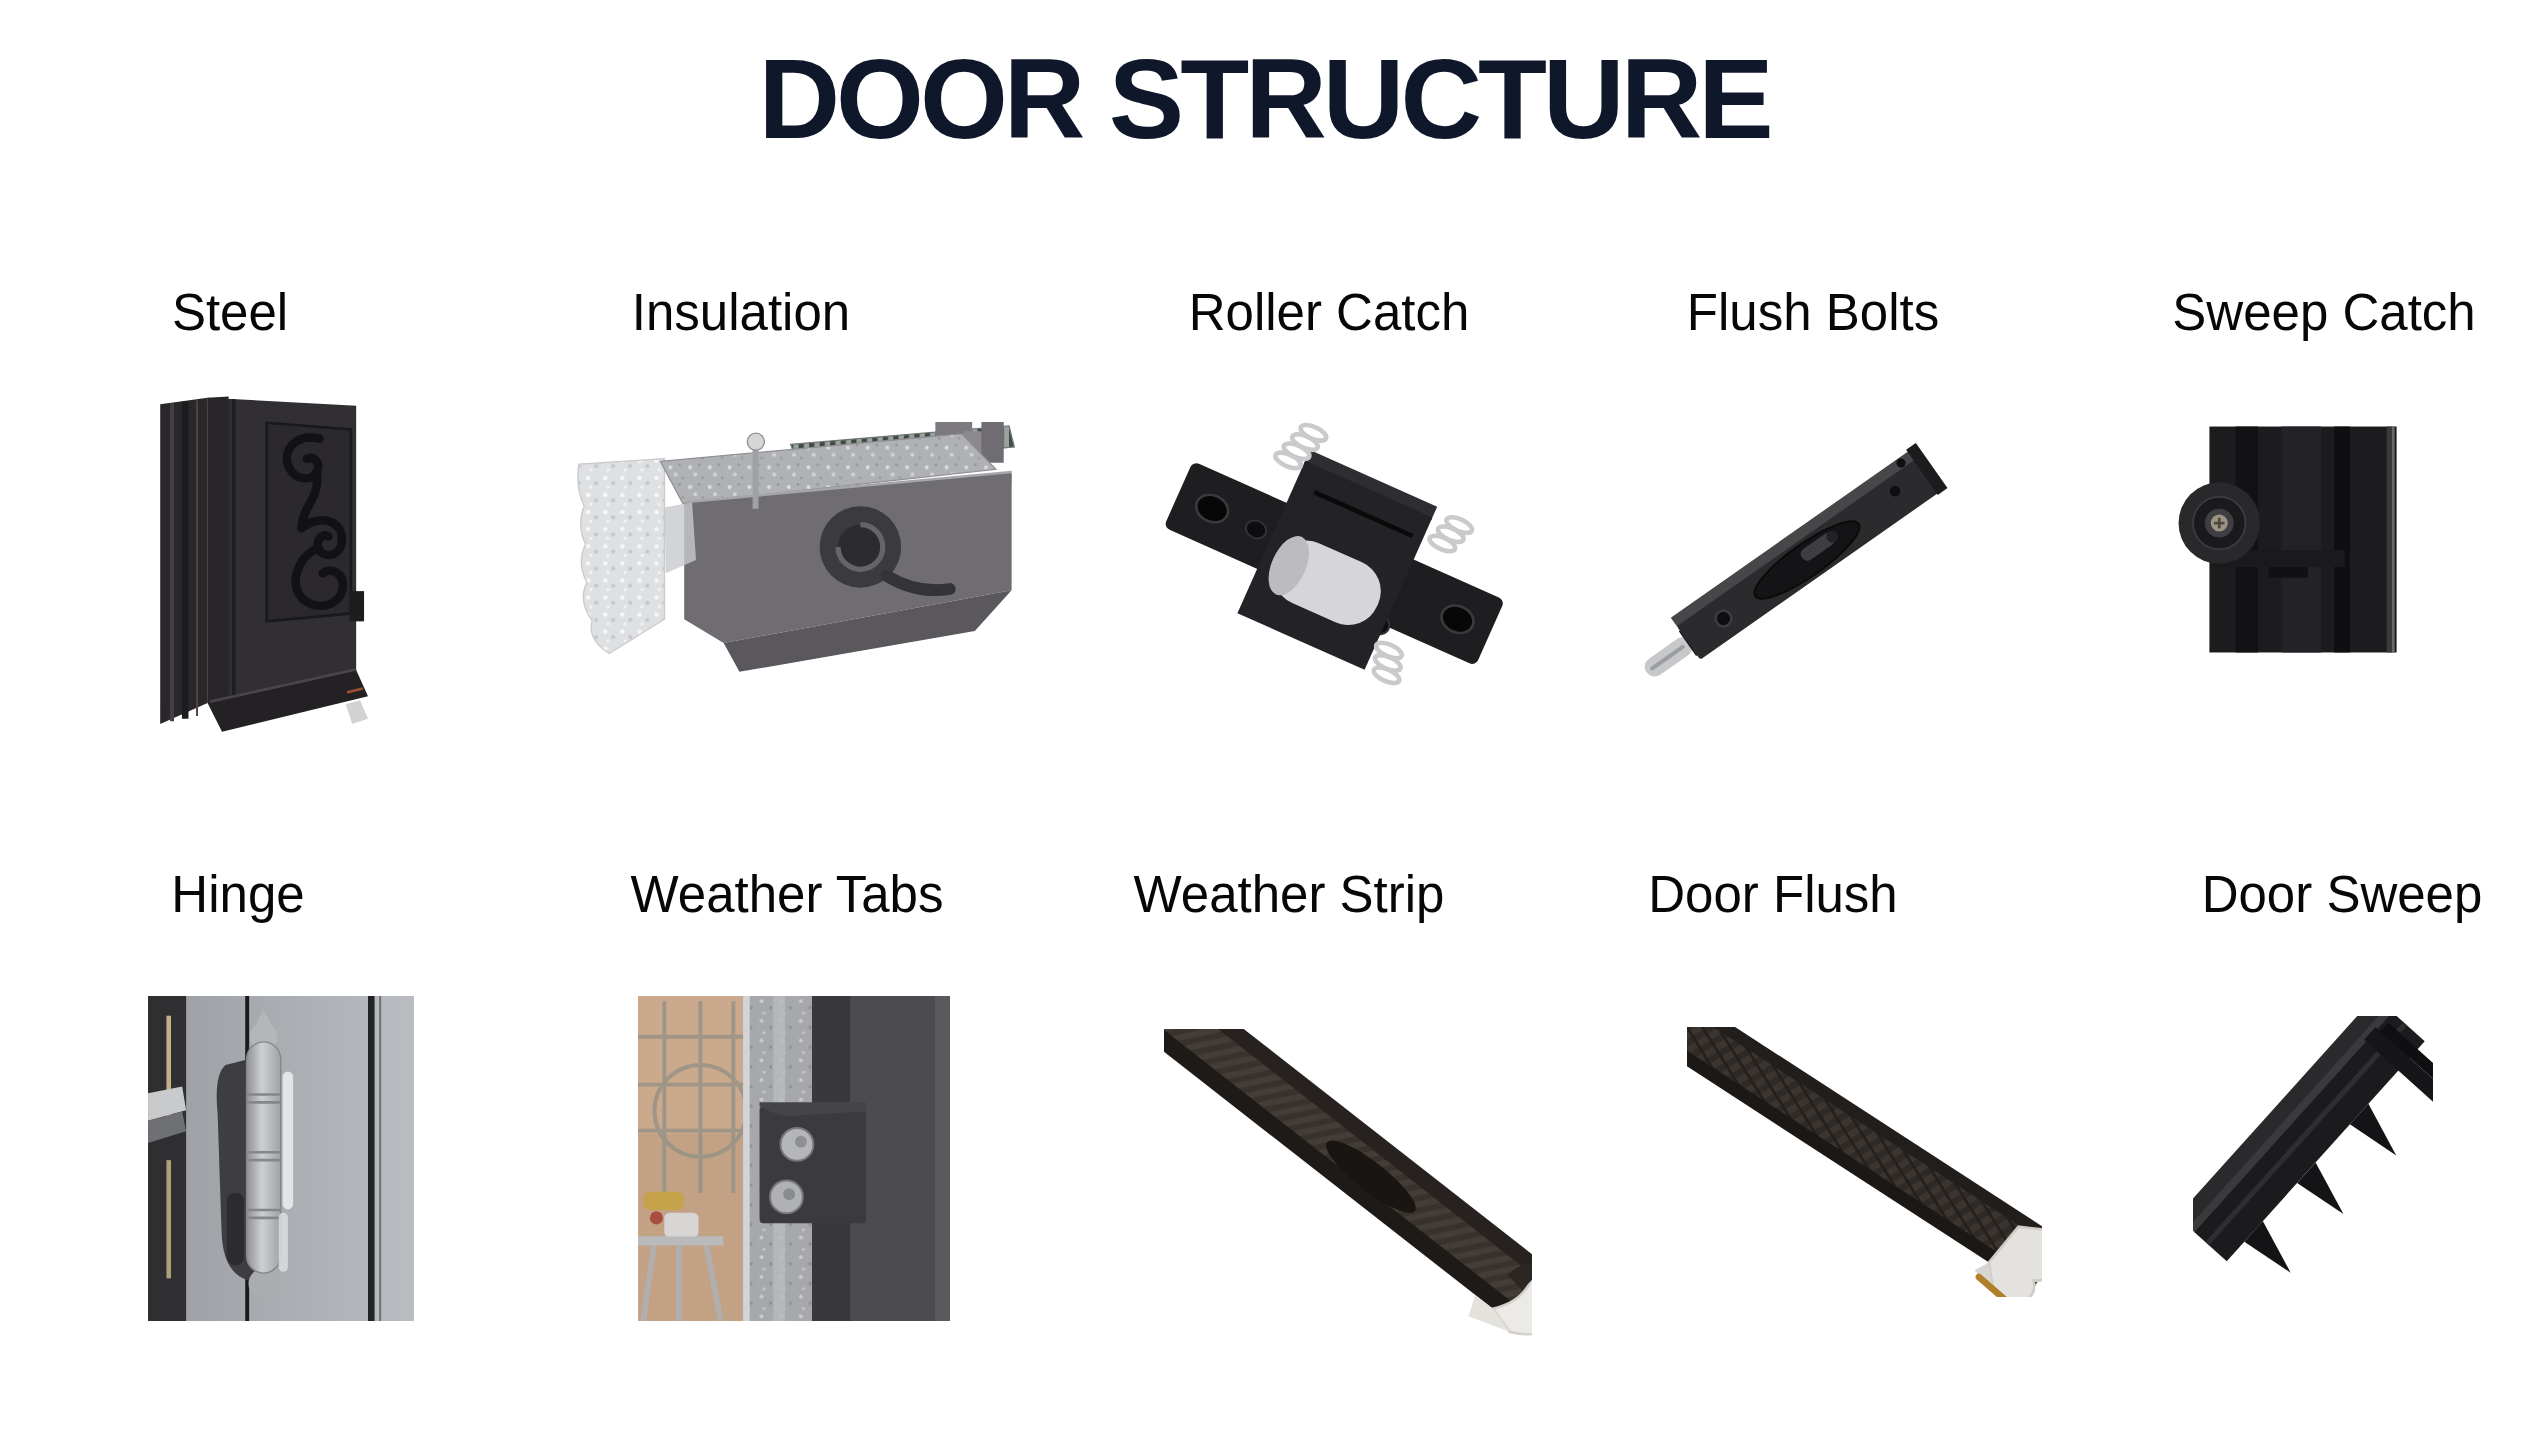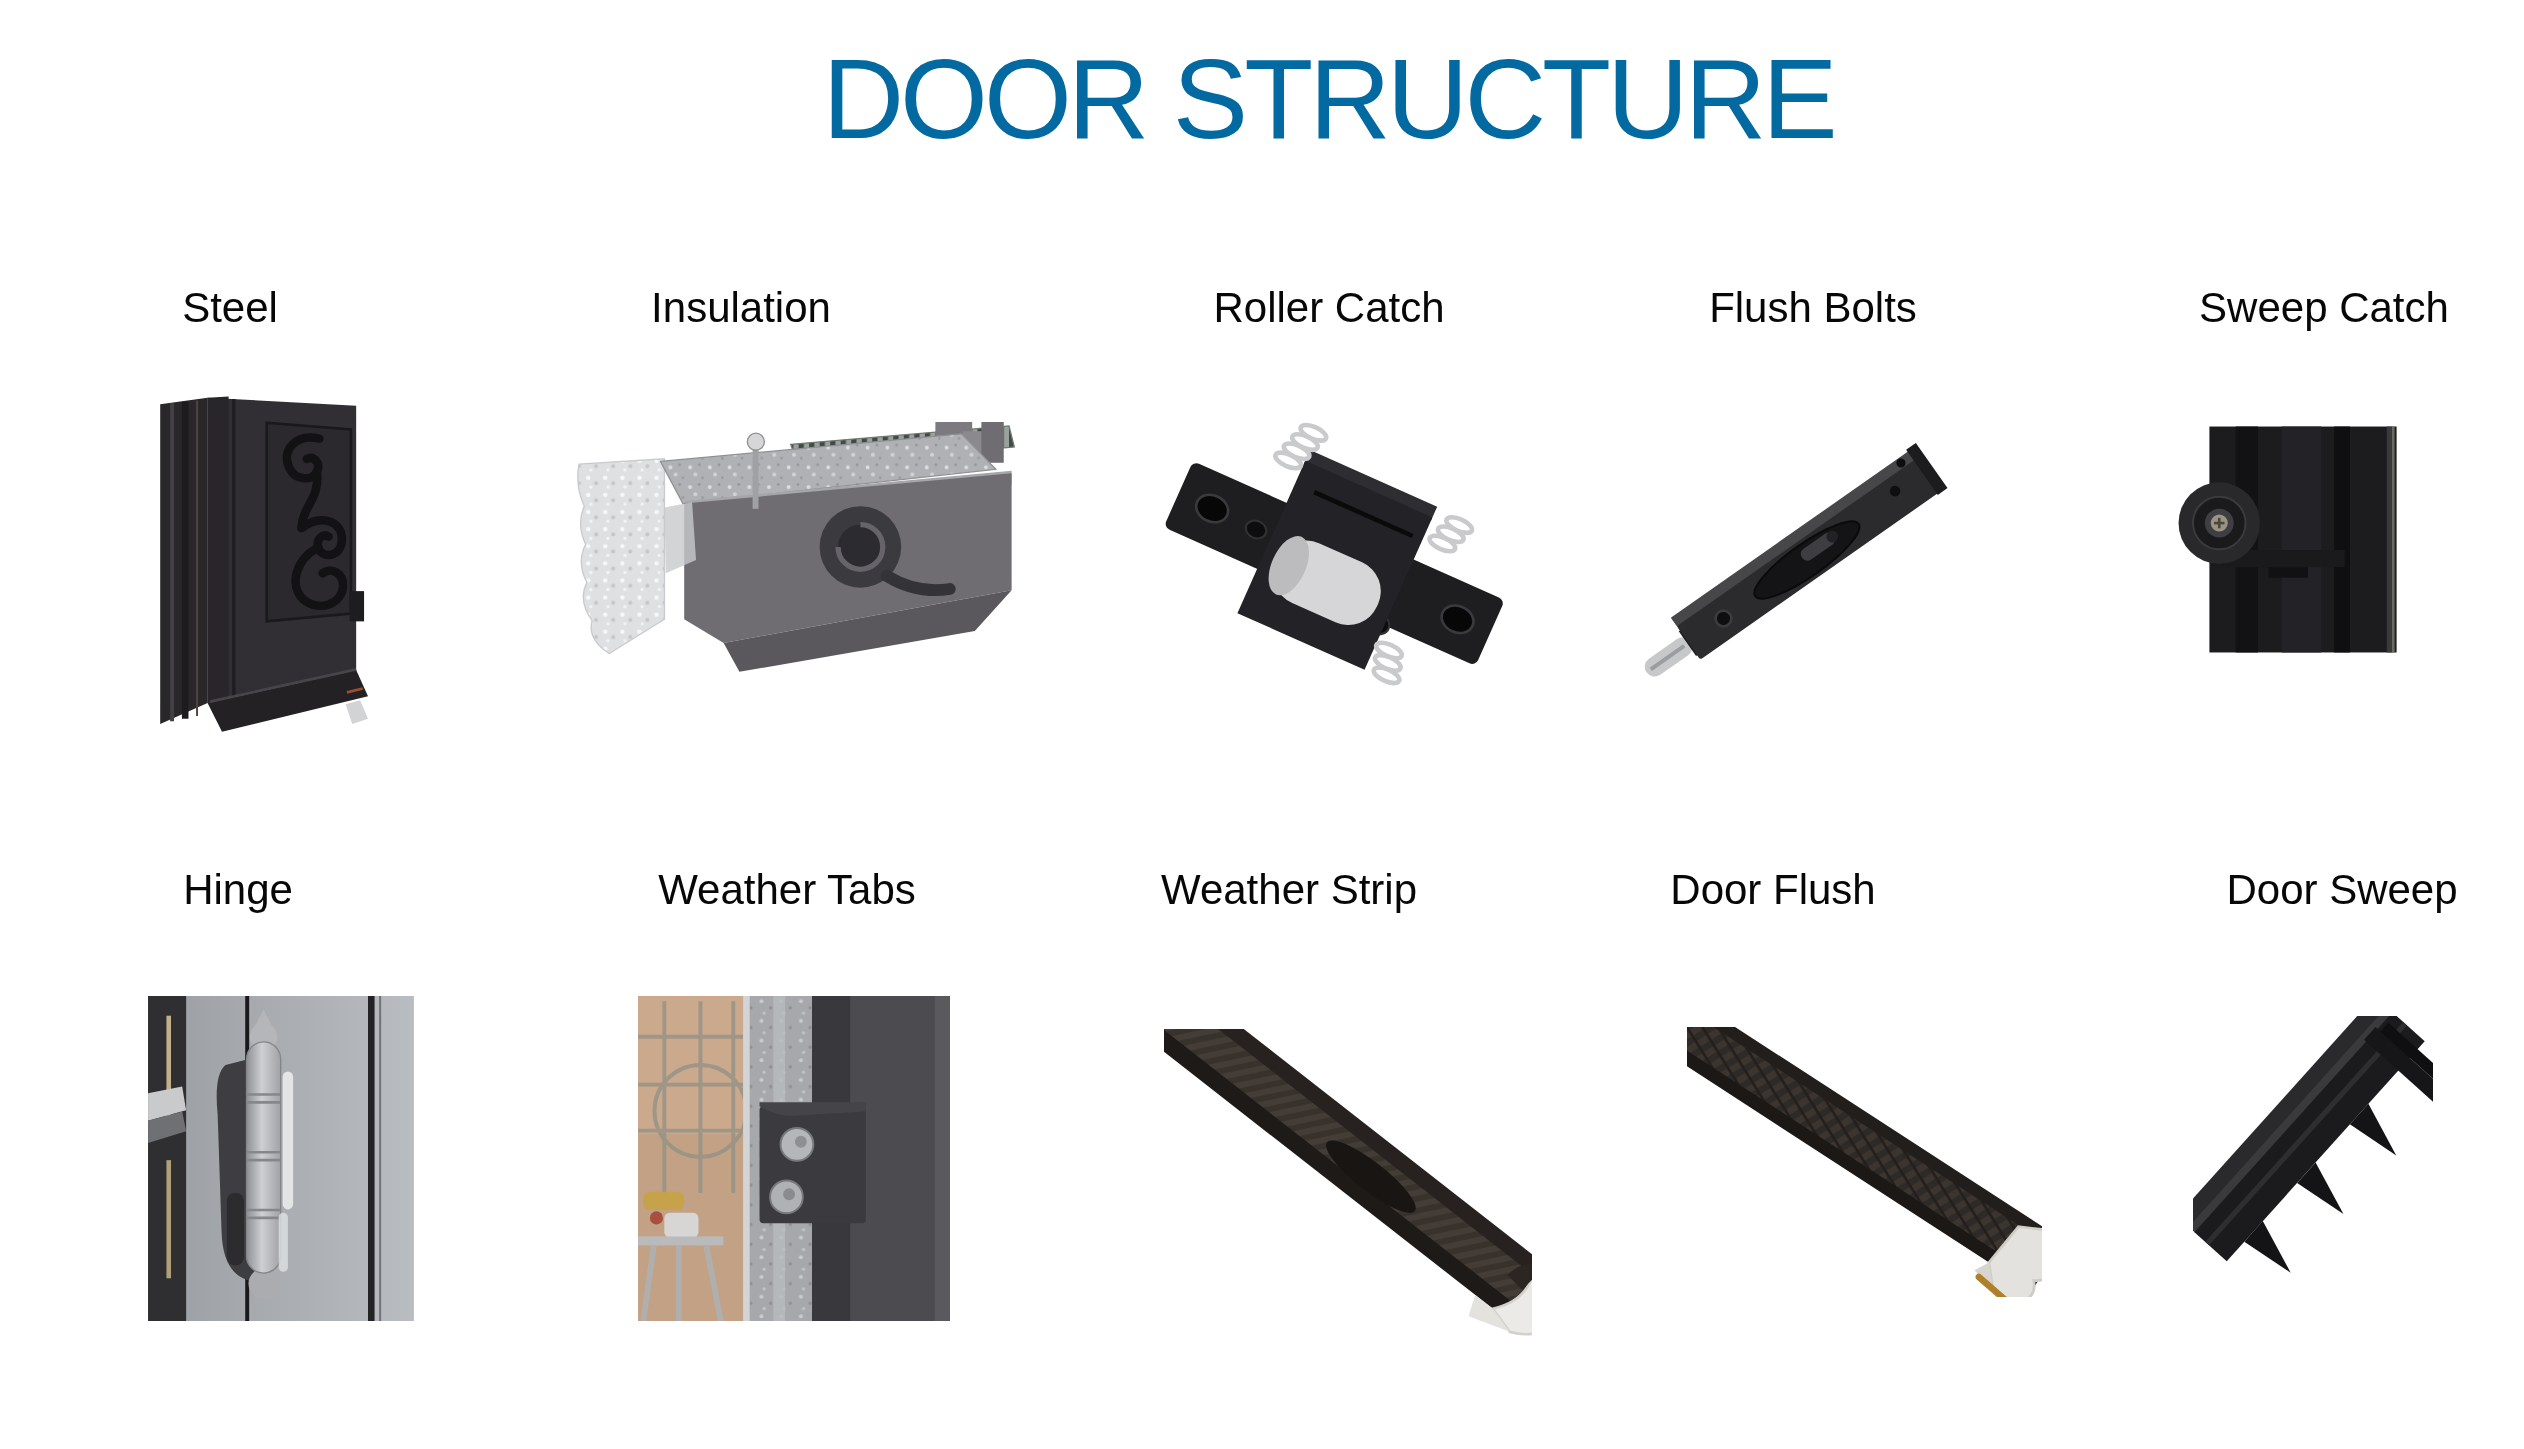--- a/index.html
+++ b/index.html
@@ -1,25 +1,25 @@
 <!DOCTYPE html>
 <html style="font-size:10.5px"><head>
 <meta charset="utf-8">
 <style>
   html,body{margin:0;padding:0;background:#ffffff;}
   body{width:2525px;height:1450px;position:relative;font-family:"Liberation Sans",sans-serif;overflow:hidden;}
   .page{position:absolute;inset:0;background:#ffffff;}
   .title{
-    position:absolute;top:43px;left:1328px;transform:translateX(-50%);
-    font-size:113px;font-weight:normal;letter-spacing:-4px;line-height:1;
-    color:#0369a1;white-space:nowrap;
+    position:absolute;top:43px;left:1264px;transform:translateX(-50%);
+    font-size:113px;font-weight:bold;letter-spacing:-4px;line-height:1;
+    color:#0f172a;white-space:nowrap;
   }
   .item-label{
     position:absolute;transform:translateX(-50%);
-    font-size:42px;color:#070707;line-height:1;white-space:nowrap;
+    font-size:51px;color:#070707;line-height:1;white-space:nowrap;
   }
   .row1 .item-label{top:287px;}
   .row2 .item-label{top:869px;}
   .photo{position:absolute;}
   .photo svg{display:block;width:100%;height:100%;}
 </style>
 </head>
 <body>
 
 <div class="page">

